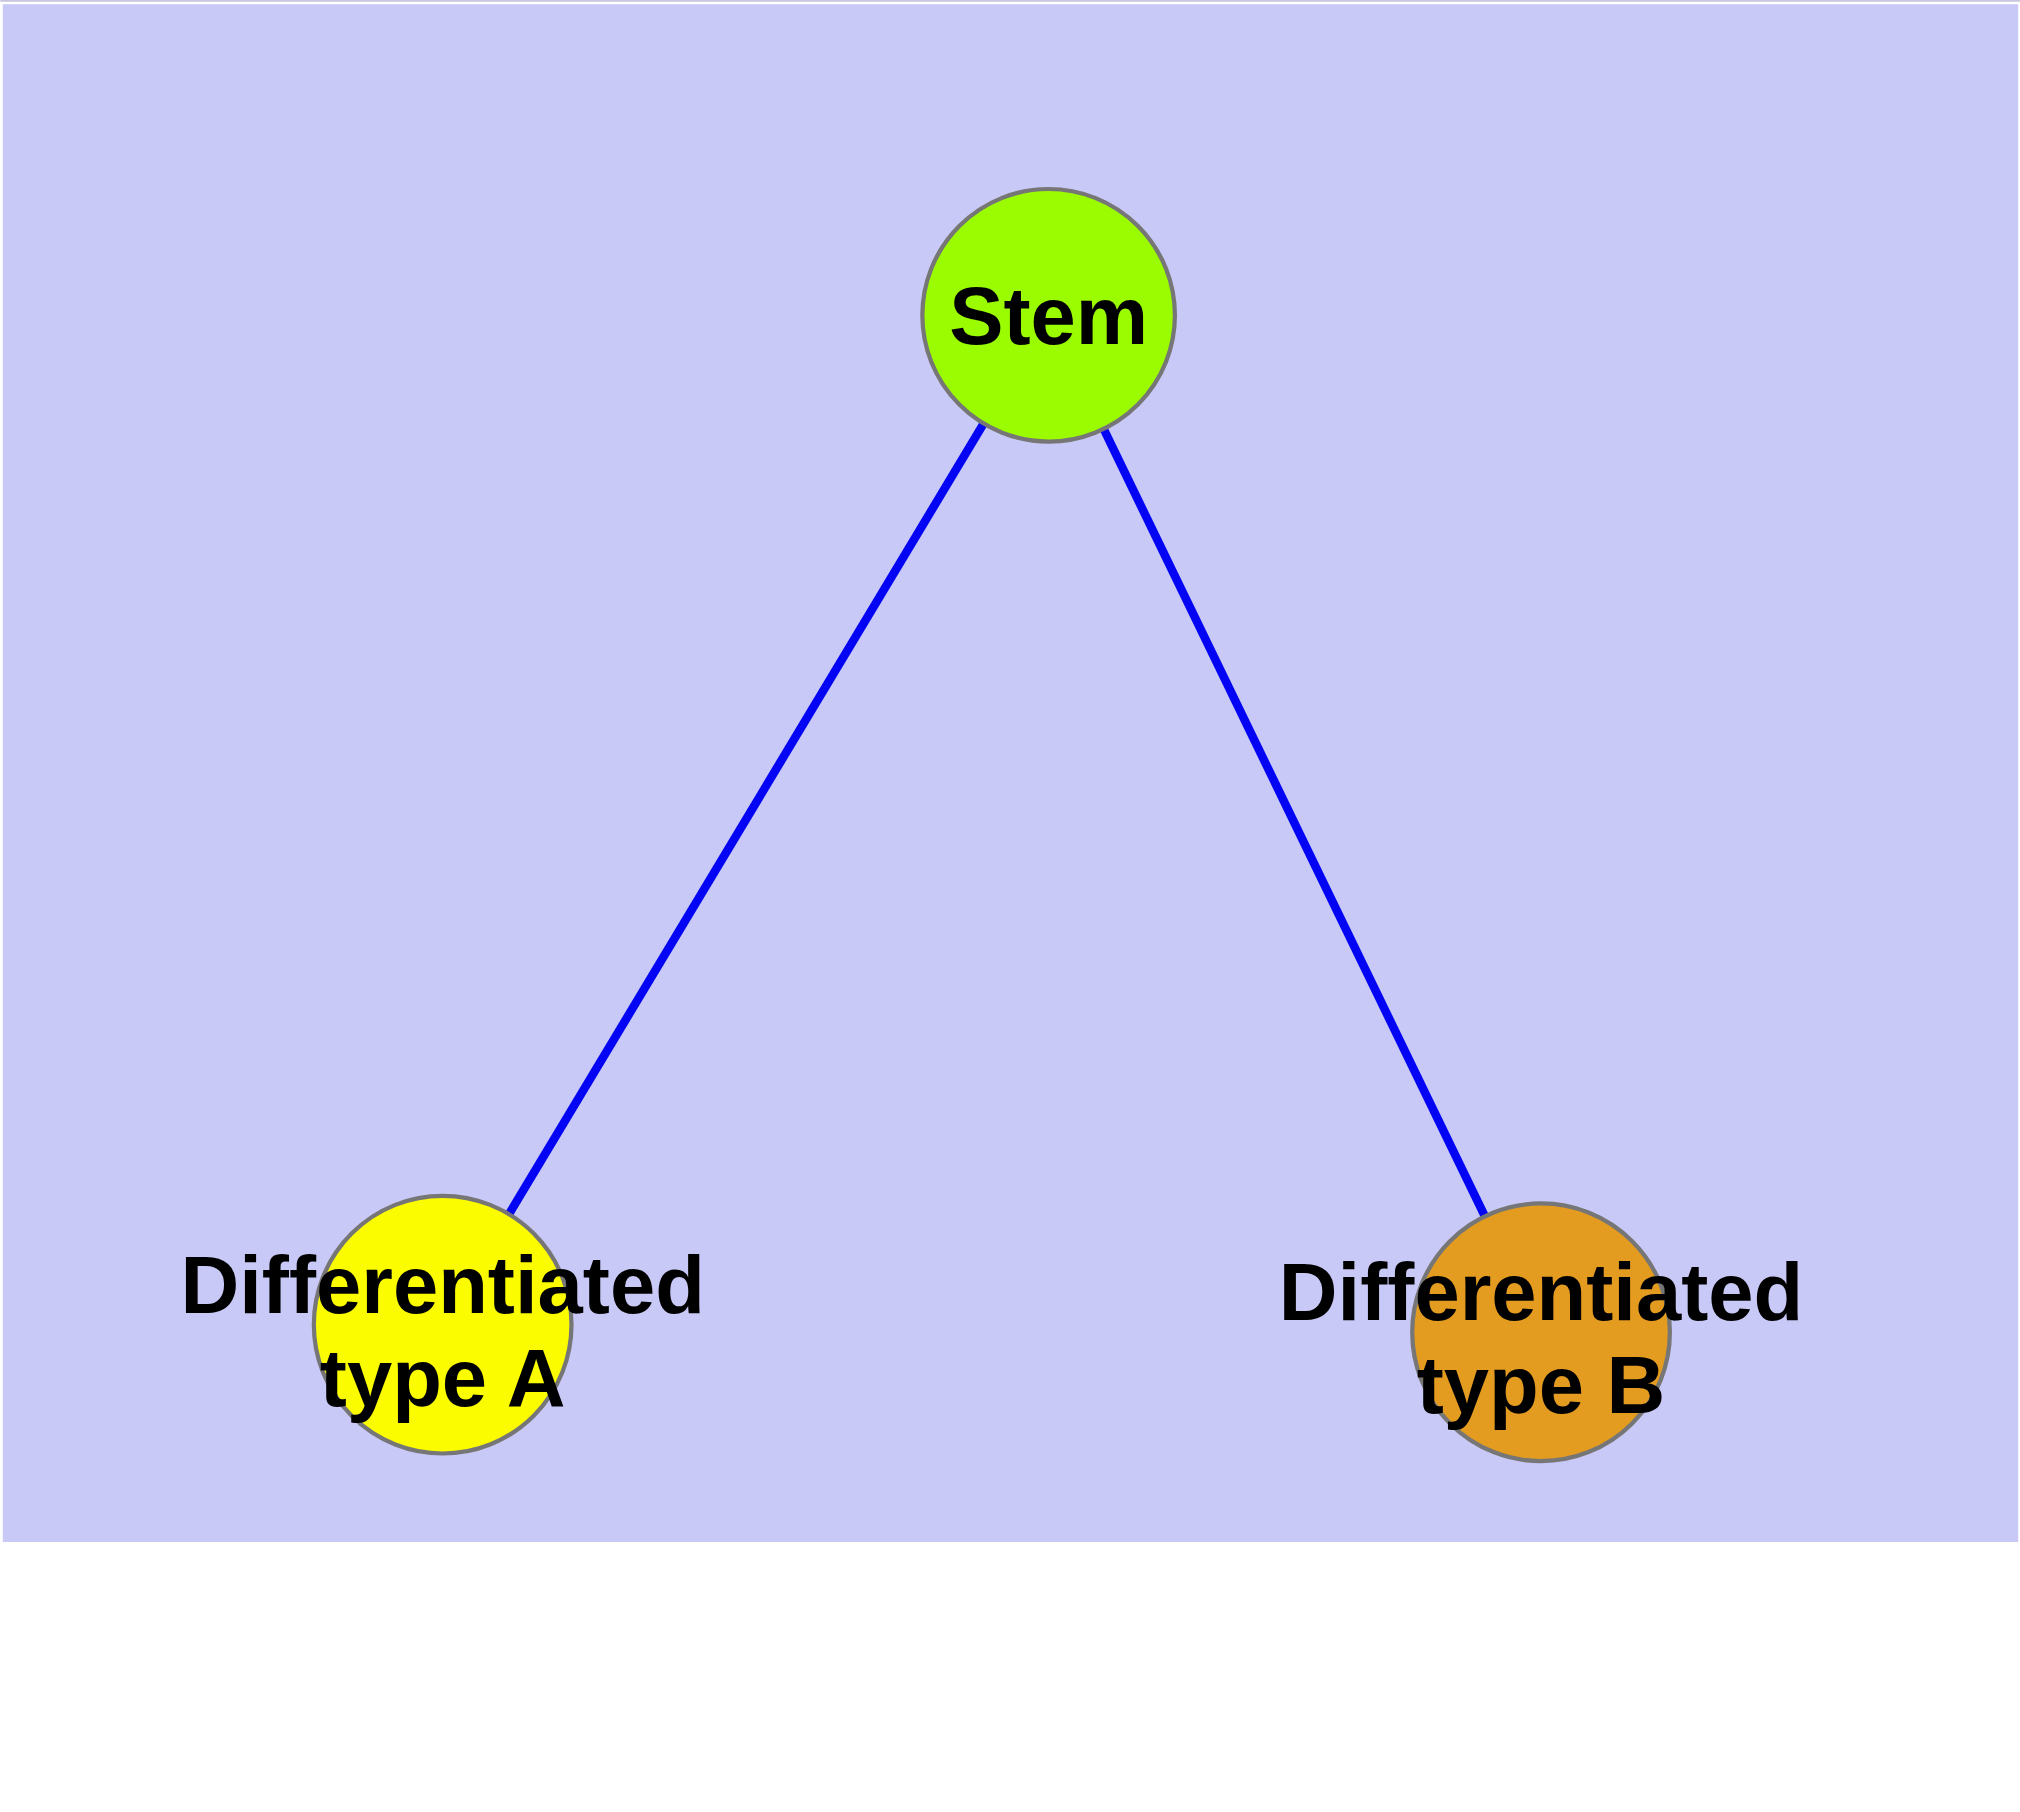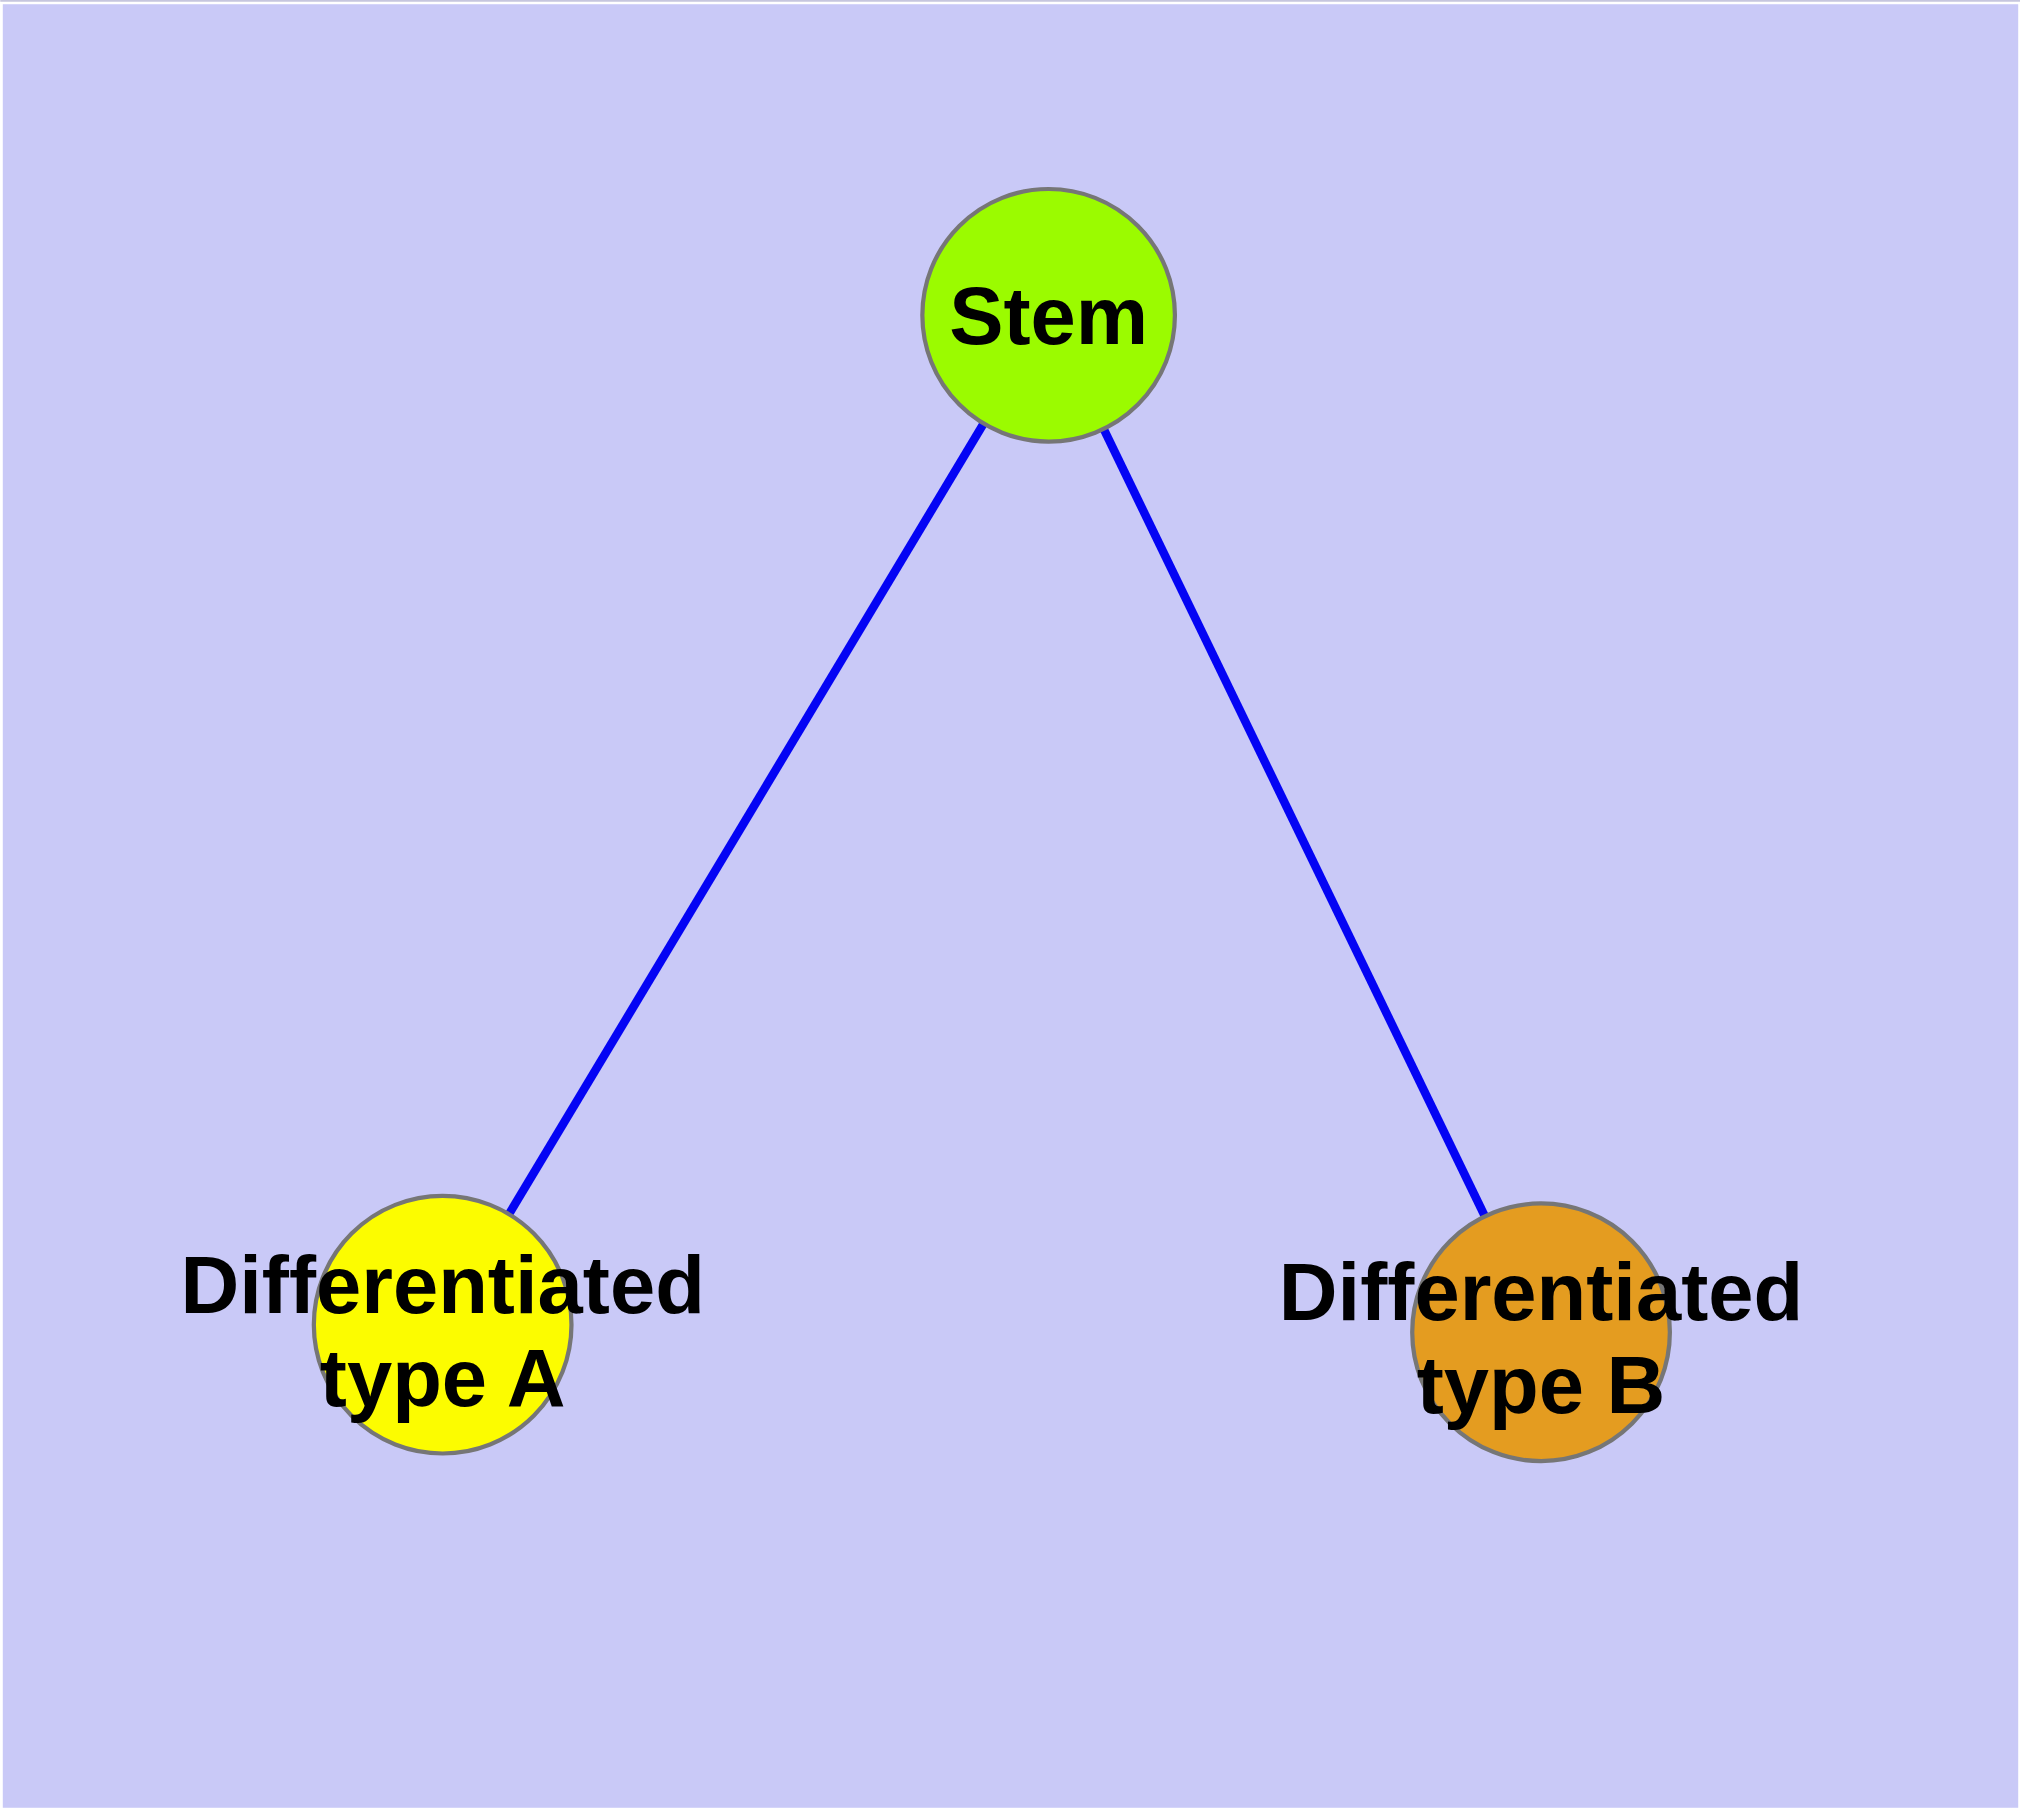--- a/index.html
+++ b/index.html
@@ -4,21 +4,21 @@
 <style>
   html, body {
     margin: 0;
     padding: 0;
     background: #ffffff;
     font-family: "Liberation Sans", sans-serif;
   }
   .canvas {
     position: relative;
     width: 2021px;
-    height: 1812px;
+    height: 1542px;
     overflow: hidden;
   }
   .canvas svg {
     display: block;
     width: 2021px;
     height: 1812px;
   }
   .node-circle {
     stroke-width: 5px;
   }

